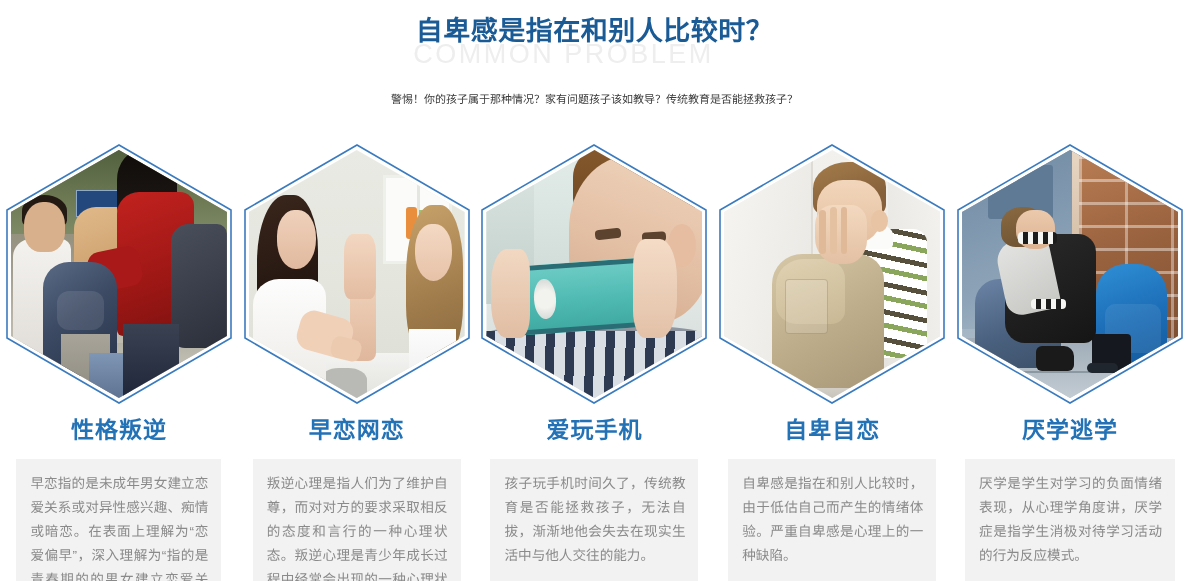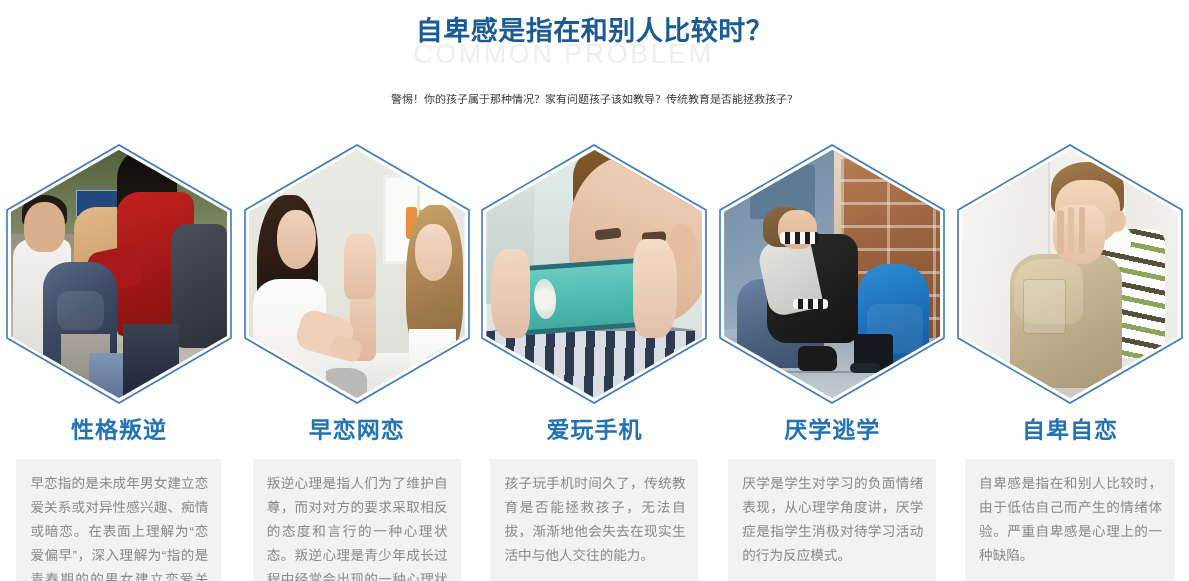--- a/index.html
+++ b/index.html
@@ -441,20 +441,52 @@
     </div>
 
     <div class="card">
       <div class="hex-wrap">
         <div class="hex-outline">
           <svg viewBox="0 0 228 262" xmlns="http://www.w3.org/2000/svg">
             <polygon points="114,2 226,67 226,195 114,260 2,195 2,67" fill="none" stroke="#3a7bbf" stroke-width="1.6"></polygon>
           </svg>
         </div>
         <div class="hex-photo">
+          <div class="scene s5">
+            <div class="wall-left"></div>
+            <div class="wall-right"></div>
+            <div class="corner"></div>
+            <div class="floor"></div>
+            <div class="shirt"></div>
+            <div class="collar"></div>
+            <div class="hair"></div>
+            <div class="head"></div>
+            <div class="ear"></div>
+            <div class="pants"></div>
+            <div class="knee"></div>
+            <div class="pocket"></div>
+            <div class="hands"></div>
+            <div class="finger1"></div>
+            <div class="finger2"></div>
+            <div class="finger3"></div>
+          </div>
+        </div>
+      </div>
+      <div class="card-title">自卑自恋</div>
+      <div class="card-desc">自卑感是指在和别人比较时，由于低估自己而产生的情绪体验。严重自卑感是心理上的一种缺陷。</div>
+    </div>
+
+    <div class="card">
+      <div class="hex-wrap">
+        <div class="hex-outline">
+          <svg viewBox="0 0 228 262" xmlns="http://www.w3.org/2000/svg">
+            <polygon points="114,2 226,67 226,195 114,260 2,195 2,67" fill="none" stroke="#3a7bbf" stroke-width="1.6"></polygon>
+          </svg>
+        </div>
+        <div class="hex-photo">
           <div class="scene s4">
             <div class="bg-blur"></div>
             <div class="bg-window"></div>
             <div class="brick"></div>
             <div class="brick-edge"></div>
             <div class="ground"></div>
             <div class="ground-line"></div>
             <div class="bag"></div>
             <div class="bag-pocket"></div>
             <div class="bag-dark"></div>
@@ -467,46 +499,14 @@
             <div class="stripe1"></div>
             <div class="stripe2"></div>
             <div class="boy-shoe"></div>
           </div>
         </div>
       </div>
       <div class="card-title">厌学逃学</div>
       <div class="card-desc">厌学是学生对学习的负面情绪表现，从心理学角度讲，厌学症是指学生消极对待学习活动的行为反应模式。</div>
     </div>
 
-    <div class="card">
-      <div class="hex-wrap">
-        <div class="hex-outline">
-          <svg viewBox="0 0 228 262" xmlns="http://www.w3.org/2000/svg">
-            <polygon points="114,2 226,67 226,195 114,260 2,195 2,67" fill="none" stroke="#3a7bbf" stroke-width="1.6"></polygon>
-          </svg>
-        </div>
-        <div class="hex-photo">
-          <div class="scene s5">
-            <div class="wall-left"></div>
-            <div class="wall-right"></div>
-            <div class="corner"></div>
-            <div class="floor"></div>
-            <div class="shirt"></div>
-            <div class="collar"></div>
-            <div class="hair"></div>
-            <div class="head"></div>
-            <div class="ear"></div>
-            <div class="pants"></div>
-            <div class="knee"></div>
-            <div class="pocket"></div>
-            <div class="hands"></div>
-            <div class="finger1"></div>
-            <div class="finger2"></div>
-            <div class="finger3"></div>
-          </div>
-        </div>
-      </div>
-      <div class="card-title">自卑自恋</div>
-      <div class="card-desc">自卑感是指在和别人比较时，由于低估自己而产生的情绪体验。严重自卑感是心理上的一种缺陷。</div>
-    </div>
-
   </div>
 </div>
 
 </body></html>

